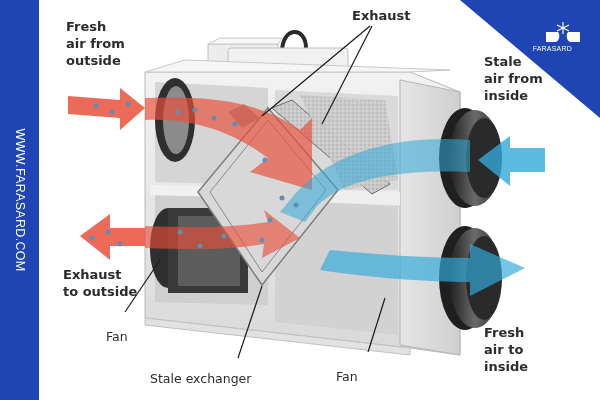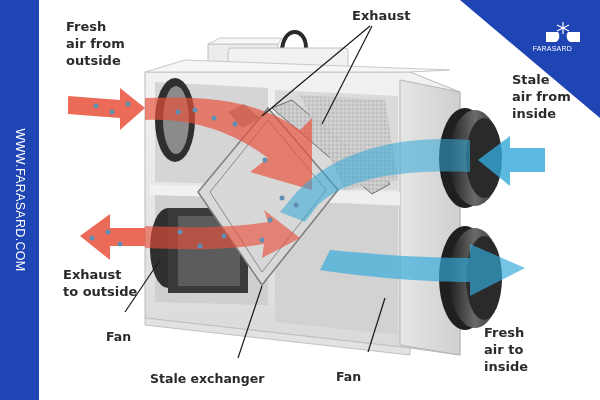--- a/index.html
+++ b/index.html
@@ -1,21 +1,21 @@
 <!DOCTYPE html>
 <html><head>
 <meta charset="utf-8">
 <style>
   html, body { margin:0; padding:0; }
   body { width:600px; height:400px; position:relative; overflow:hidden; background:#ffffff; font-family:"DejaVu Sans", sans-serif; }
   .left-band { position:absolute; left:0; top:0; width:39px; height:400px; background:#1f44b4; }
   .left-band .url { position:absolute; left:50%; top:50%; transform:translate(-50%,-50%) rotate(90deg); color:#ffffff; font-family:"Liberation Sans", sans-serif; font-size:12.5px; letter-spacing:0.3px; white-space:nowrap; }
   .corner { position:absolute; right:0; top:0; width:140px; height:118px; }
   .label { position:absolute; color:#2b2b2b; font-family:"DejaVu Sans", sans-serif; font-weight:bold; font-size:13px; line-height:17px; white-space:pre-line; }
-  .label.small { font-weight:bold; font-size:12.5px; }
+  .label.small { font-weight:normal; font-size:12.5px; }
   .logo-text { position:absolute; right:28px; top:45px; color:#fff; font-family:"Liberation Sans", sans-serif; font-size:7px; letter-spacing:0.2px; }
   svg.diagram { position:absolute; left:0; top:0; }
 </style>
 </head>
 <body>
 
 <div class="left-band">
   <div class="url">WWW.FARASARD.COM</div>
 </div>
 
@@ -142,21 +142,21 @@
     <path d="M86 32 L98 32 C100 34 100 40 96 42 L86 42 Z" stroke="none"></path>
     <path d="M120 32 L108 32 C106 34 106 40 110 42 L120 42 Z" stroke="none"></path>
   </g>
 </svg>
 <div class="logo-text">FARASARD</div>
 
 <div class="label" style="left:66px; top:18px;">Fresh
 air from
 outside</div>
 <div class="label" style="left:352px; top:7px;">Exhaust</div>
-<div class="label" style="left:484px; top:71px;margin-left:28px;">Stale
+<div class="label" style="left:484px; top:53px;">Stale
 air from
 inside</div>
 <div class="label" style="left:63px; top:266px;">Exhaust
 to outside</div>
 <div class="label small" style="left:106px; top:328px;">Fan</div>
 <div class="label small" style="left:150px; top:370px;">Stale exchanger</div>
 <div class="label small" style="left:336px; top:368px;">Fan</div>
 <div class="label" style="left:484px; top:324px;">Fresh
 air to
 inside</div>

